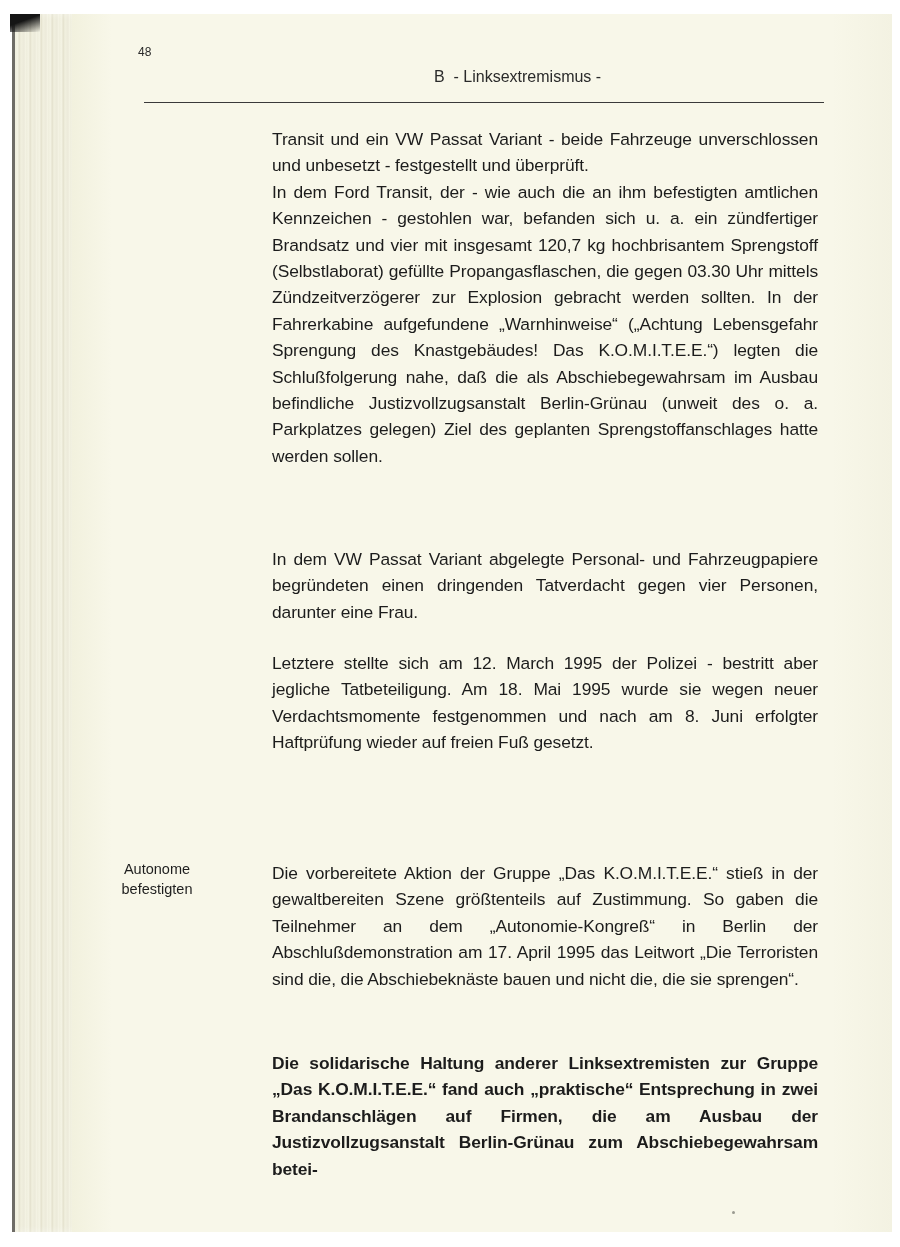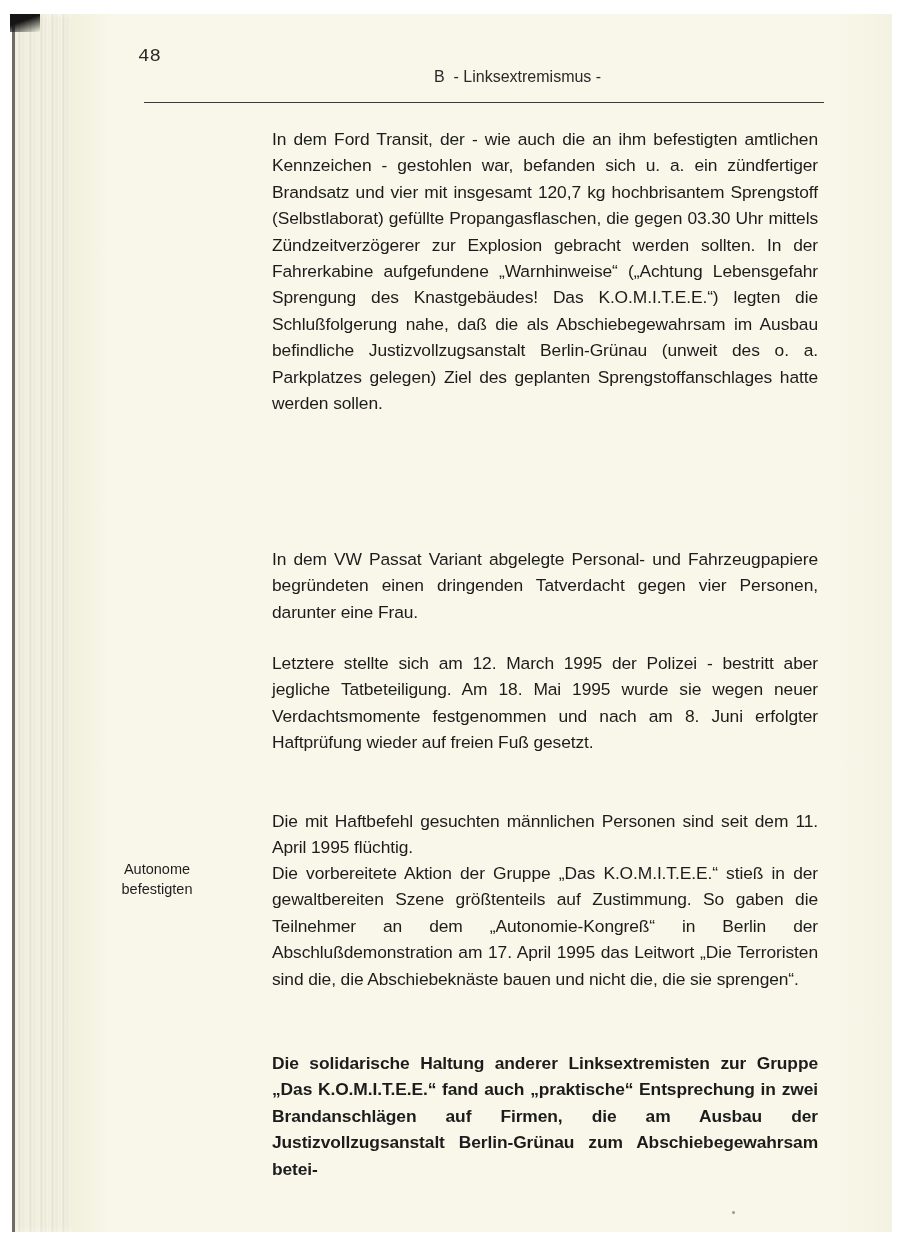--- a/index.html
+++ b/index.html
@@ -44,23 +44,22 @@
       height: 1218px;
       background: #f7f6e6;
       background-image: linear-gradient(90deg, #f2f1de 0px, #f8f7e9 40px, #f8f7e9 760px, #f3f2e2 820px);
       font-family: "Liberation Sans", sans-serif;
       color: #1e1e1e;
     }
     .page-number {
       position: absolute;
       left: 66px;
       top: 31px;
-      font-size: 19px;
+      font-size: 12px;
       color: #2a2a2a;
-      font-family: Liberation Mono, monospace;
     }
     .running-head {
       position: absolute;
       left: 362px;
       top: 54px;
       font-size: 16px;
       color: #2a2a2a;
       white-space: pre;
     }
     .head-rule {
@@ -114,34 +113,32 @@
 <div class="scan">
   <div class="page-stack"></div>
   <div class="page-corner"></div>
 
   <div class="page">
     <div class="page-number">48</div>
     <div class="running-head">B  - Linksextremismus -</div>
     <div class="head-rule"></div>
 
     <div class="body-text blk1">
+      <p>Transit und ein VW Passat Variant - beide Fahrzeuge unverschlossen und unbesetzt - festgestellt und überprüft.</p>
       <p>In dem Ford Transit, der - wie auch die an ihm befestigten amtlichen Kennzeichen - gestohlen war, befanden sich u. a. ein zündfertiger Brandsatz und vier mit insgesamt 120,7 kg hochbrisantem Sprengstoff (Selbstlaborat) gefüllte Propangasflaschen, die gegen 03.30 Uhr mittels Zündzeitverzögerer zur Explosion gebracht werden sollten. In der Fahrerkabine aufgefundene „Warnhinweise“ („Achtung Lebensgefahr Sprengung des Knastgebäudes! Das K.O.M.I.T.E.E.“) legten die Schlußfolgerung nahe, daß die als Abschiebegewahrsam im Ausbau befindliche Justizvollzugsanstalt Berlin-Grünau (unweit des o. a. Parkplatzes gelegen) Ziel des geplanten Sprengstoffanschlages hatte werden sollen.</p>
     </div>
 
     <div class="body-text blk2">
       <p>In dem VW Passat Variant abgelegte Personal- und Fahrzeugpapiere begründeten einen dringenden Tatverdacht gegen vier Personen, darunter eine Frau.</p>
     </div>
 
     <div class="body-text blk3">
       <p>Letztere stellte sich am 12. March 1995 der Polizei - bestritt aber jegliche Tatbeteiligung. Am 18. Mai 1995 wurde sie wegen neuer Verdachtsmomente festgenommen und nach am 8. Juni erfolgter Haftprüfung wieder auf freien Fuß gesetzt.</p>
     </div>
 
-    <div class="body-text blk4">
-      <p>Die mit Haftbefehl gesuchten männlichen Personen sind seit dem 11. April 1995 flüchtig.</p>
-    </div>
 
     <div class="margin-label">
       <div>Autonome</div>
       <div>befestigten</div>
     </div>
 
     <div class="body-text blk5">
       <p>Die vorbereitete Aktion der Gruppe „Das K.O.M.I.T.E.E.“ stieß in der gewaltbereiten Szene größtenteils auf Zustimmung. So gaben die Teilnehmer an dem „Autonomie-Kongreß“ in Berlin der Abschlußdemonstration am 17. April 1995 das Leitwort „Die Terroristen sind die, die Abschiebeknäste bauen und nicht die, die sie sprengen“.</p>
     </div>
 

